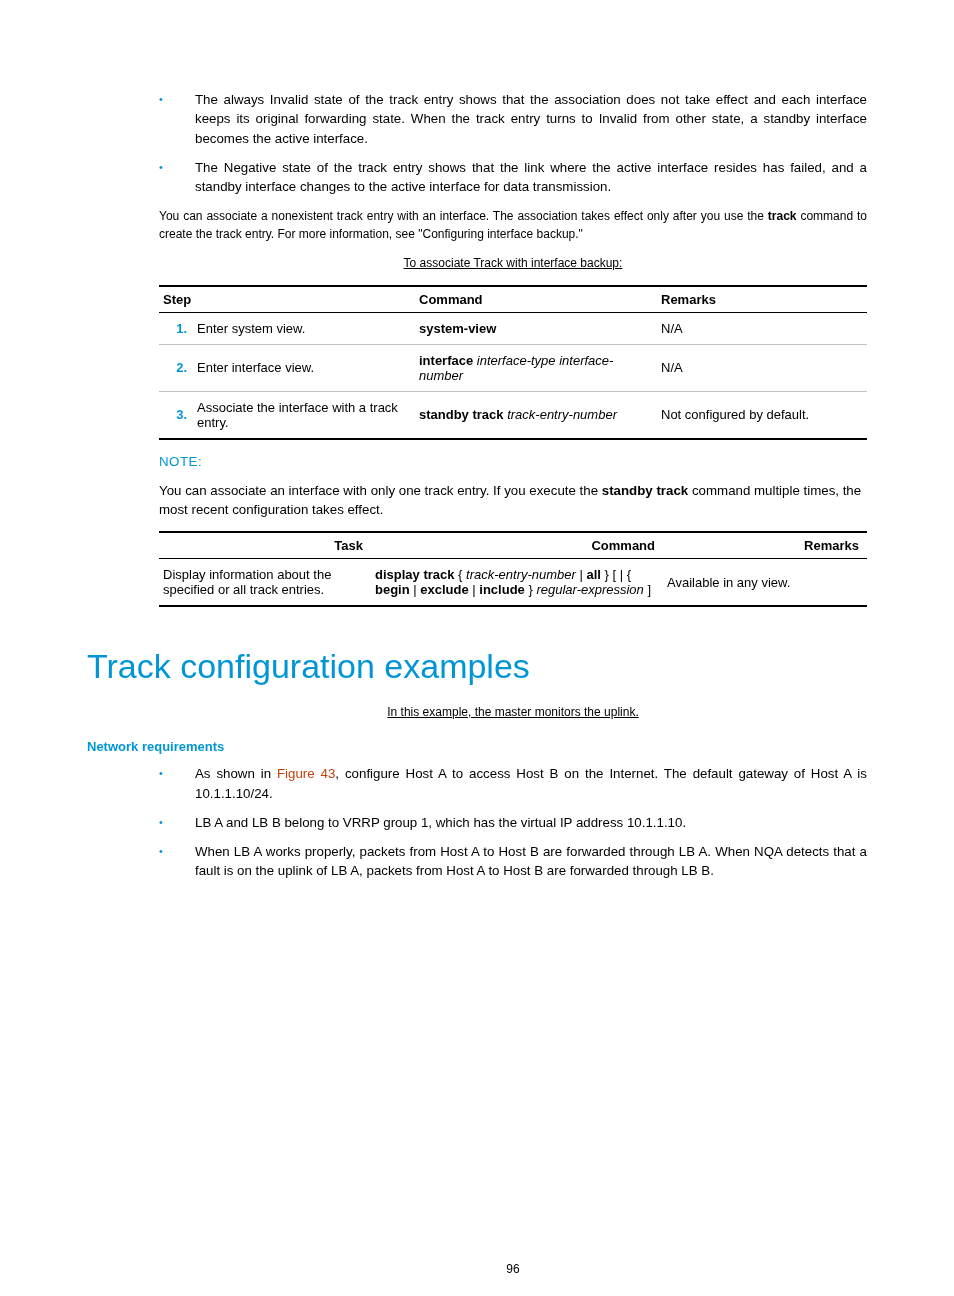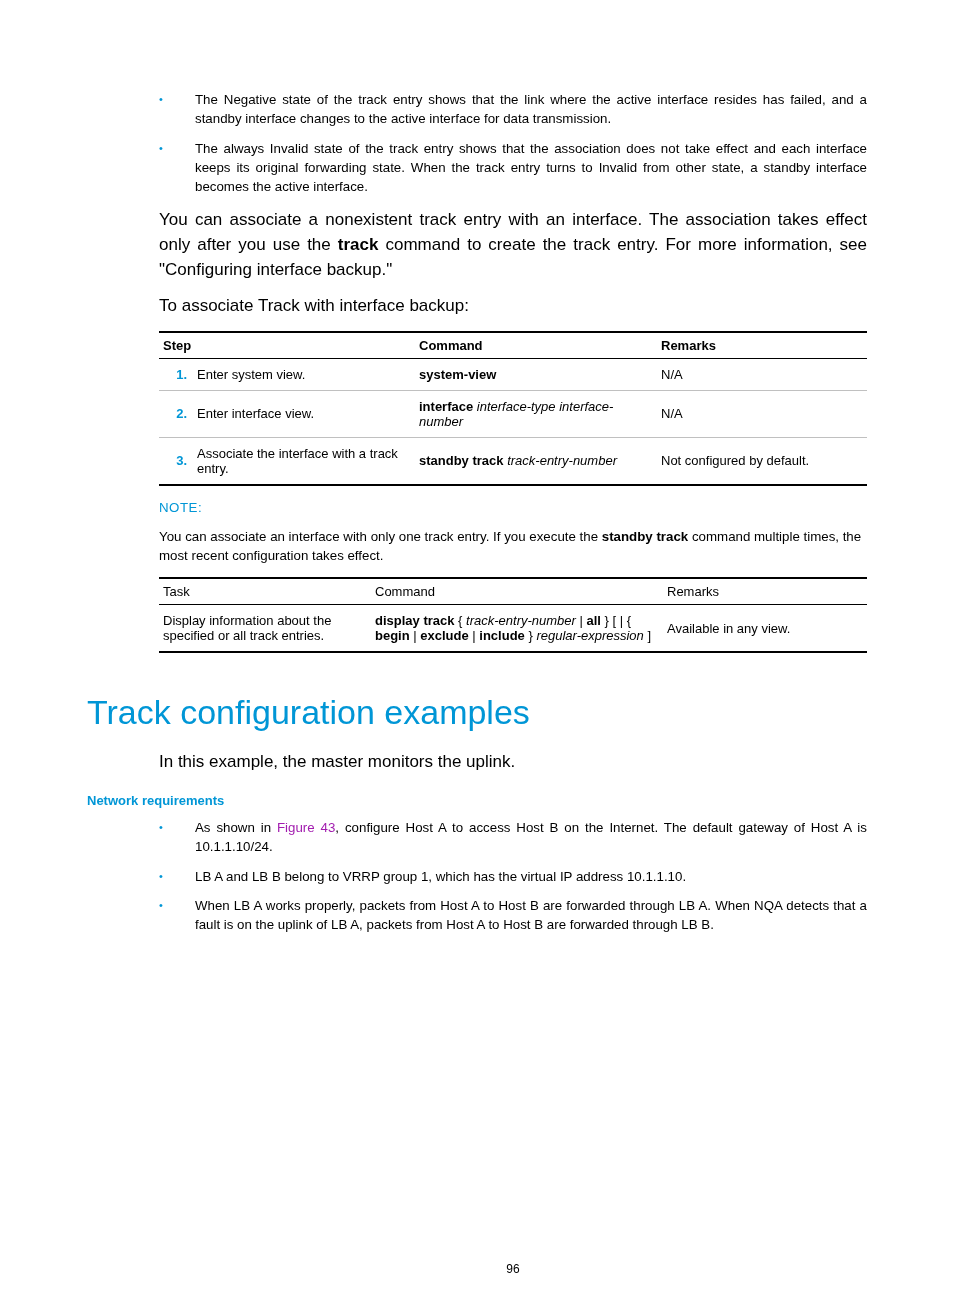--- a/index.html
+++ b/index.html
@@ -35,25 +35,25 @@
   ul.bullets > li::before {
     content: "•";
     color: #0096d6;
     position: absolute;
     left: 0;
     top: 2px;
     font-size: 11px;
   }
   .body-para {
     margin: 8px 0 12px 72px;
-    font-size: 17px;
+    font-size: 12px;
     line-height: 1.45;
     text-align: justify;
   }
-  .body-para.nojust { text-align: left; }
+  .body-para.nojust { text-align: center; text-decoration: underline; }
   .bold { font-weight: bold; }
   .italic { font-style: italic; }
 
   table.cmd {
     width: calc(100% - 72px);
     margin-left: 72px;
     border-collapse: collapse;
     font-size: 13px;
     margin-top: 0;
     margin-bottom: 6px;
@@ -108,21 +108,21 @@
     color: #0096d6;
     font-size: 25px;
     margin: 10px 0 14px 0;
   }
   h3.mini {
     font-weight: bold;
     color: #0096d6;
     font-size: 13px;
     margin: 18px 0 10px 0;
   }
-  .link { color: #a21caf; }
+  .link { color: #c2410c; }
 
   .page-number {
     position: absolute;
     bottom: 20px;
     left: 0;
     width: 954px;
     text-align: center;
     font-size: 12px;
     color: #000;
     padding-left: 36px;
@@ -130,43 +130,43 @@
 
   table.disp {
     width: calc(100% - 72px);
     margin-left: 72px;
     border-collapse: collapse;
     font-size: 13px;
     margin-top: 6px;
     margin-bottom: 6px;
   }
   table.disp thead th {
-    text-align: left;
-    font-weight: normal;
+    text-align: right;
+    font-weight: bold;
     border-top: 2px solid #000;
     border-bottom: 1px solid #000;
     padding: 5px 8px 5px 4px;
   }
   table.disp tbody td {
     padding: 8px 8px 8px 4px;
     vertical-align: middle;
     border-bottom: 2px solid #000;
     font-size: 13px;
   }
   table.disp .taskcol { width: 200px; }
   table.disp .cmdcol2 { width: 280px; }
 </style>
 </head>
 <body>
 
 <div class="page">
 
   <ul class="bullets">
+    <li>The always Invalid state of the track entry shows that the association does not take effect and each interface keeps its original forwarding state. When the track entry turns to Invalid from other state, a standby interface becomes the active interface.</li>
     <li>The Negative state of the track entry shows that the link where the active interface resides has failed, and a standby interface changes to the active interface for data transmission.</li>
-    <li>The always Invalid state of the track entry shows that the association does not take effect and each interface keeps its original forwarding state. When the track entry turns to Invalid from other state, a standby interface becomes the active interface.</li>
   </ul>
 
   <p class="body-para">
     <span>You can associate a nonexistent track entry with an interface. The association takes effect only after you use the </span><span class="bold">track</span><span> command to create the track entry. For more information, see "Configuring interface backup."</span>
   </p>
 
   <p class="body-para nojust">To associate Track with interface backup:</p>
 
   <table class="cmd">
     <thead>

